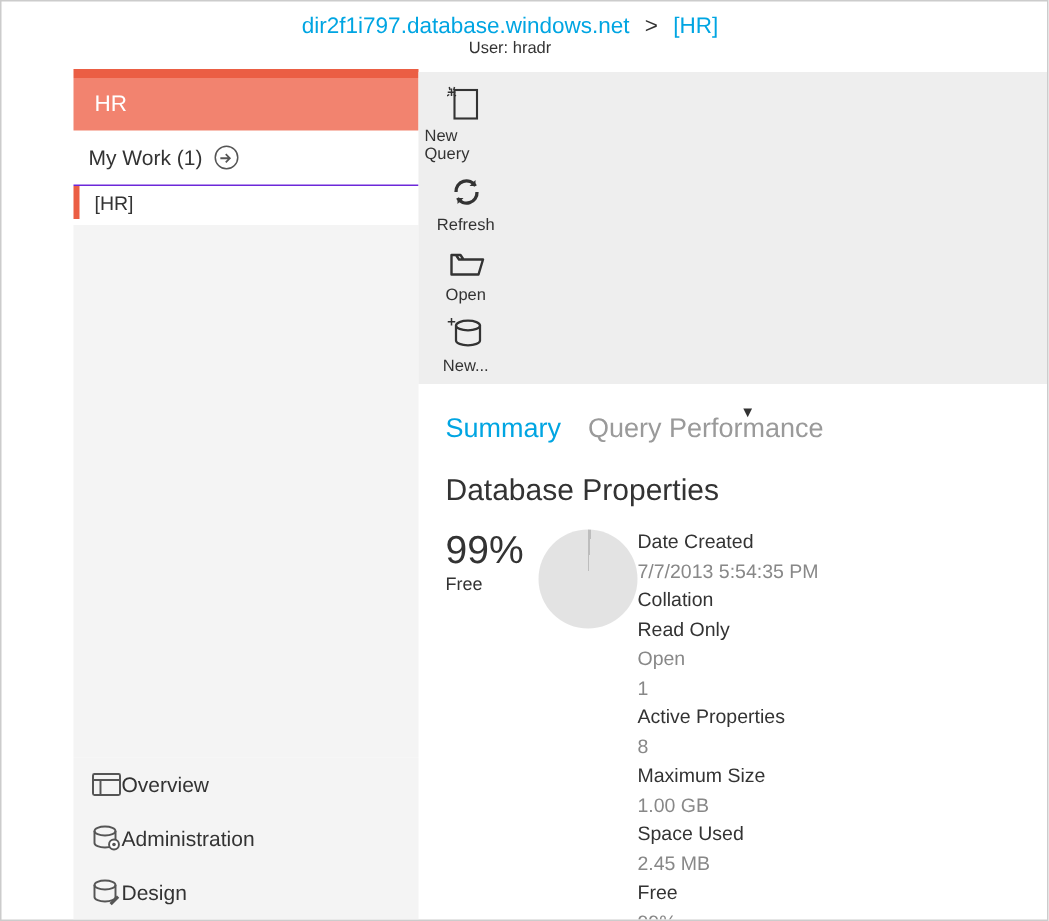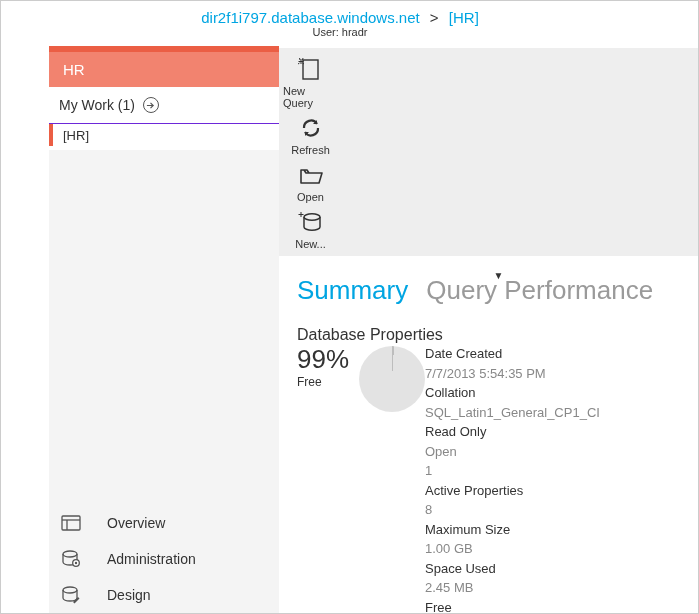--- a/index.html
+++ b/index.html
@@ -14,32 +14,32 @@
 .sidebar-tab { background: #f2836f; color: #fff; padding: 9px 14px; font-size: 15px; }
 .accent-bar { height: 6px; background: #eb5e44; margin-top: -2px; }
 .mywork { display: flex; align-items: center; gap: 8px; padding: 10px 10px; font-size: 14px; color: #333; border-bottom: 1px solid #6d28d9; }
 .arrow-circle { width: 16px; height: 16px; border: 1.5px solid #555; border-radius: 50%; display: inline-flex; align-items: center; justify-content: center; }
 .arrow-circle svg { width: 9px; height: 9px; }
 .tree-item { display: flex; align-items: center; }
 .tree-marker { width: 4px; height: 22px; background: #eb5e44; margin-right: 10px; }
 .tree-label { font-size: 13px; color: #333; padding: 3px 0; }
 .sidebar-fill { flex: 1; background: #f4f4f4; margin-top: 4px; }
 .bottom-nav { background: #f4f4f4; }
-.nav-item { display: flex; align-items: center; gap: 26px; padding: 8px 12px; font-size: 14px; color: #333; cursor: pointer; }
+.nav-item { display: flex; align-items: center; gap: 0; padding: 8px 12px; font-size: 14px; color: #333; cursor: pointer; }
 .nav-icon { width: 20px; height: 20px; display: flex; align-items: center; justify-content: center; }
 .main { flex: 1; display: flex; flex-direction: column; min-width: 0; }
 .toolbar { background: #eeeeee; display: flex; align-items: flex-start; padding: 6px 4px 4px 4px; gap: 2px; flex-direction: column; }
 .tool-btn { width: 55px; display: flex; flex-direction: column; align-items: center; gap: 3px; font-size: 11px; color: #333; cursor: pointer; padding: 2px 0; }
 .tool-icon { width: 26px; height: 26px; display: flex; align-items: center; justify-content: center; }
 .content { flex: 1; padding: 14px 18px 0 18px; overflow: hidden; }
 .tab-caret { text-align: center; font-size: 10px; color: #333; margin-left: 20px; margin-bottom: -6px; }
-.tabs { display: flex; gap: 18px; font-size: 26px; font-weight: 300; margin-bottom: 20px; }
+.tabs { display: flex; gap: 18px; font-size: 18px; font-weight: 300; margin-bottom: 20px; }
 .tab { color: #9a9a9a; cursor: pointer; }
 .tab.active { color: #00a5e2; }
-.section-title { font-size: 16px; font-weight: 400; color: #333; }
+.section-title { font-size: 20px; font-weight: 400; color: #333; margin-bottom: 12px; }
 .props-row { display: flex; align-items: flex-start; }
 .pct-block { width: 62px; }
 .pct-val { font-size: 26px; font-weight: 300; color: #333; }
 .pct-lbl { font-size: 12px; color: #333; }
 .pie { width: 66px; height: 66px; border-radius: 50%; background: conic-gradient(#bdbdbd 0deg 3.6deg, #e3e3e3 3.6deg 360deg); margin-top: 2px; }
 .kv-table { font-size: 13px; line-height: 1.5; }
 .kv-row { display: flex; flex-direction: column; }
 .kv-key { width: 128px; color: #333; }
 .kv-val { color: #888; }
 </style>
@@ -163,21 +163,20 @@
           <div class="pct-lbl">Free</div>
         </div>
         <div class="pie"></div>
         <div class="kv-table">
           <div class="kv-row">
               <div class="kv-key">Date Created</div>
               <div class="kv-val">7/7/2013 5:54:35 PM</div>
             </div>
           <div class="kv-row">
               <div class="kv-key">Collation</div>
-              <div class="kv-val">SQL_Latin1_General_CP1_CI</div>
             </div>
           <div class="kv-row">
               <div class="kv-key">Read Only</div>
               <div class="kv-val">Open</div>
             </div>
           <div class="kv-row">
               <div class="kv-val">1</div>
             </div>
           <div class="kv-row">
               <div class="kv-key">Active Properties</div>

